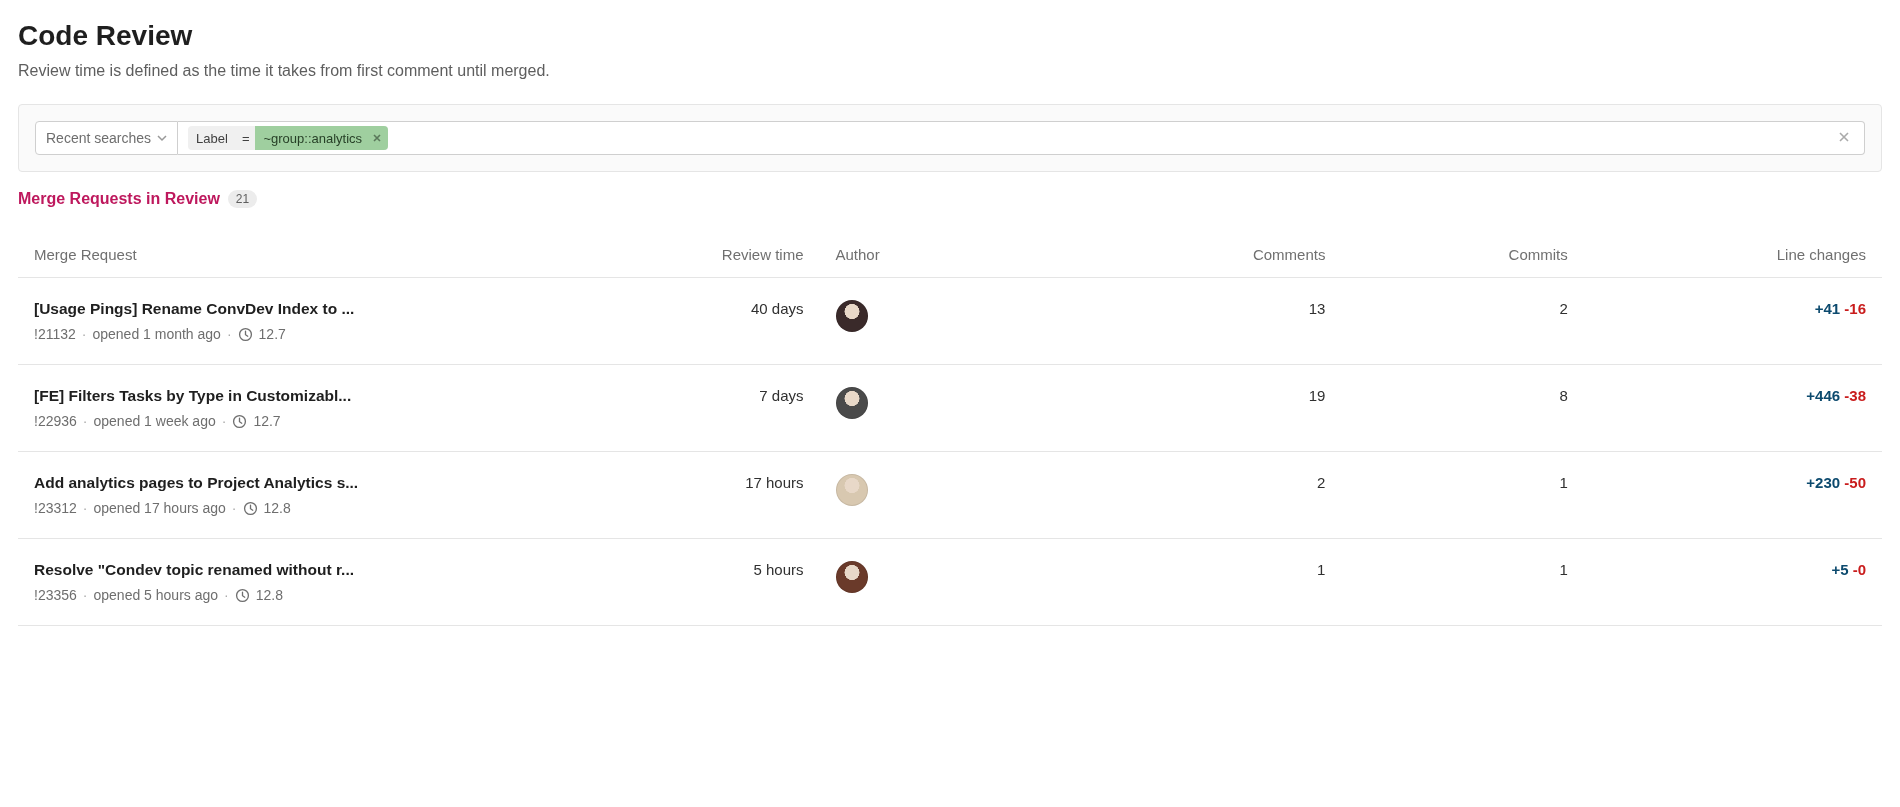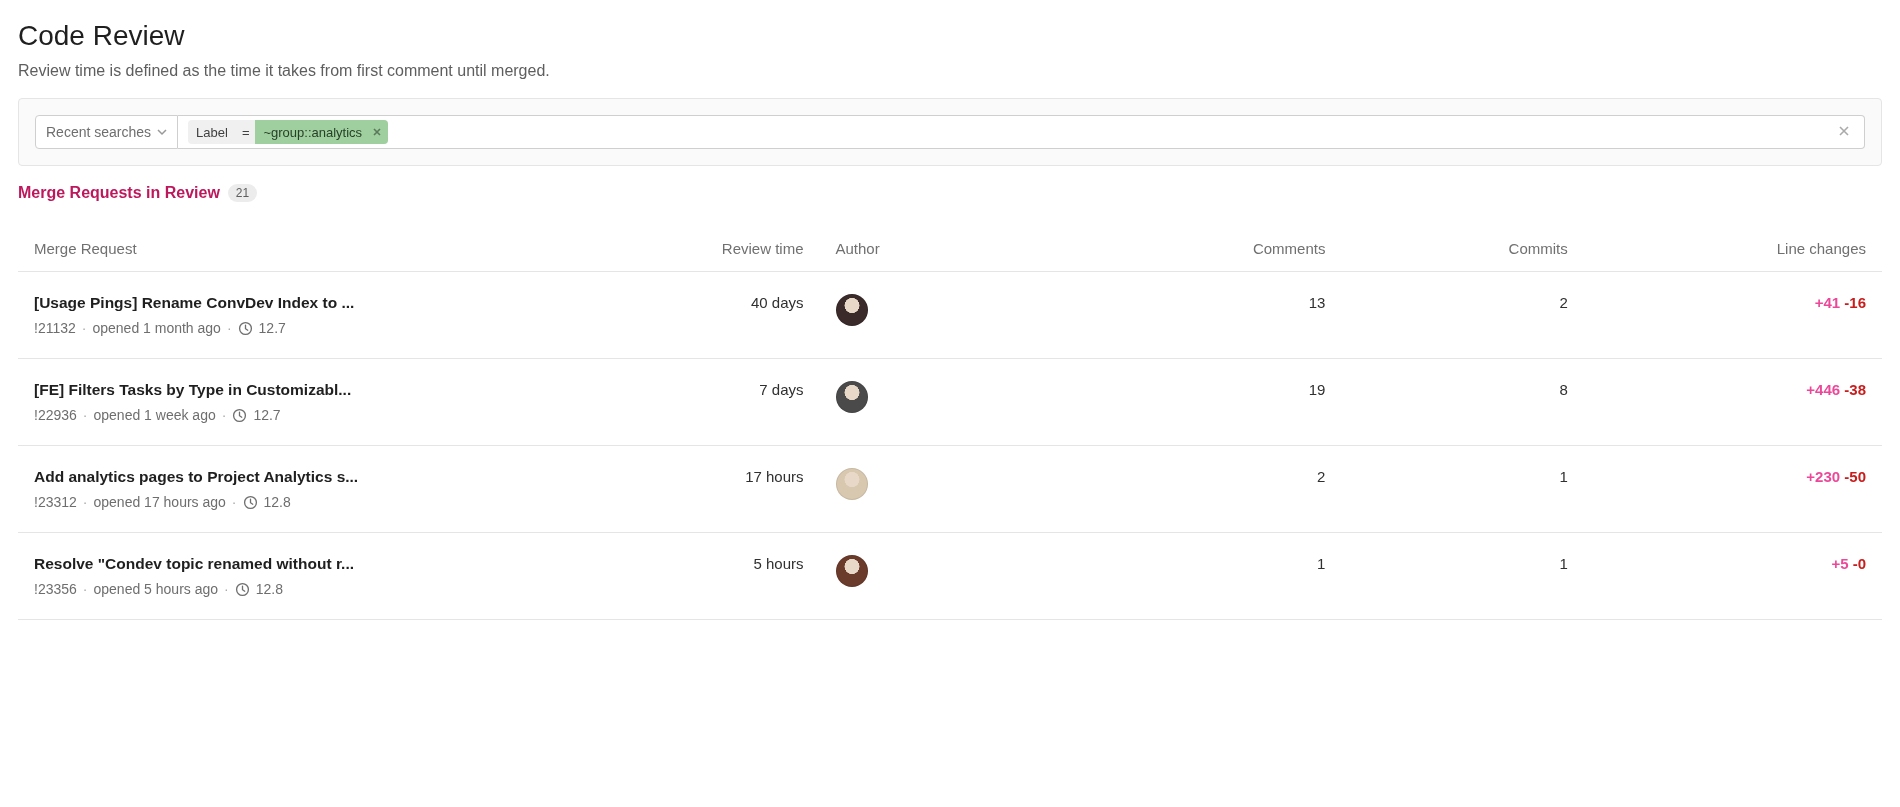--- a/index.html
+++ b/index.html
@@ -8,28 +8,28 @@
     font-size: 14px;
     color: #303030;
     background: #fff;
     width: 1900px;
   }
   .container {
     padding: 20px 18px 0 18px;
   }
   h1.page-title {
     font-size: 28px;
-    font-weight: 400;
+    font-weight: 700;
     color: #1f1f1f;
     margin-bottom: 10px;
   }
   p.page-description {
     font-size: 16px;
     color: #5e5e5e;
-    margin-bottom: 18px;
+    margin-bottom: 24px;
   }
 
   
   .filter-panel {
     background: #fafafa;
     border: 1px solid #e5e5e5;
     border-radius: 4px;
     padding: 16px;
     display: flex;
     align-items: flex-start;
@@ -189,21 +189,21 @@
   }
 
   .avatar {
     width: 32px;
     height: 32px;
     border-radius: 50%;
     display: inline-block;
     border: 1px solid rgba(0,0,0,0.08);
   }
 
-  .additions { color: #ec4899; }
+  .additions { color: #0c4a6e; }
   .deletions { color: #c91c1c; }
 
   
   col.c-mr      { width: 32%; }
   col.c-time    { width: 11%; }
   col.c-author  { width: 14%; }
   col.c-comments{ width: 14%; }
   col.c-commits { width: 13%; }
   col.c-changes { width: 16%; }
 </style>

